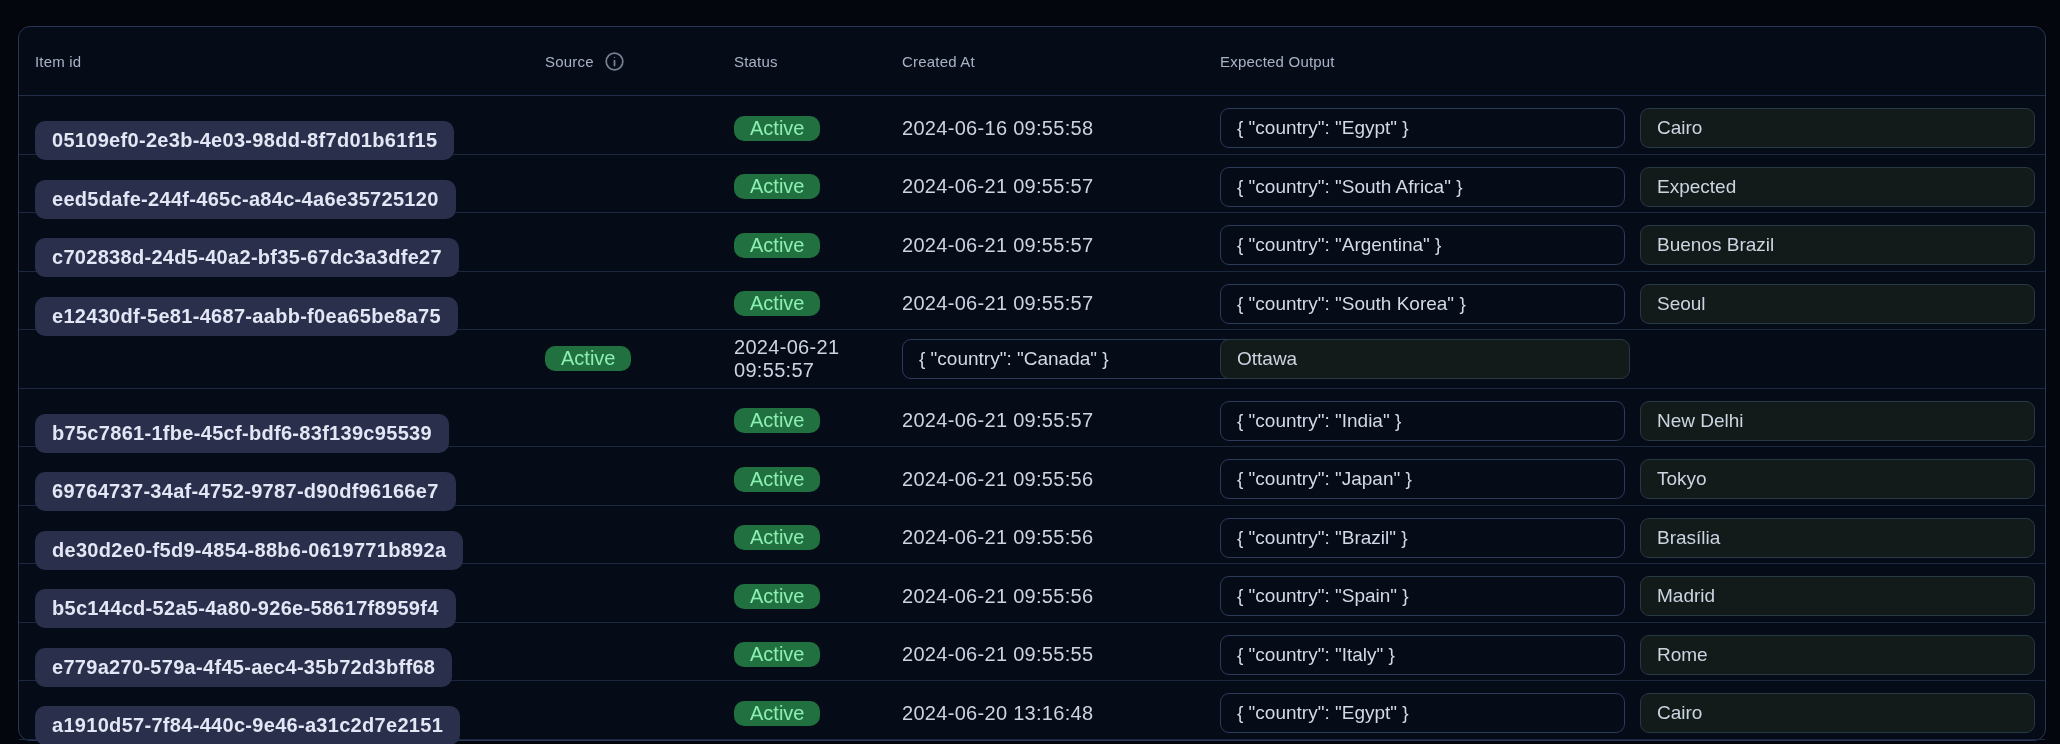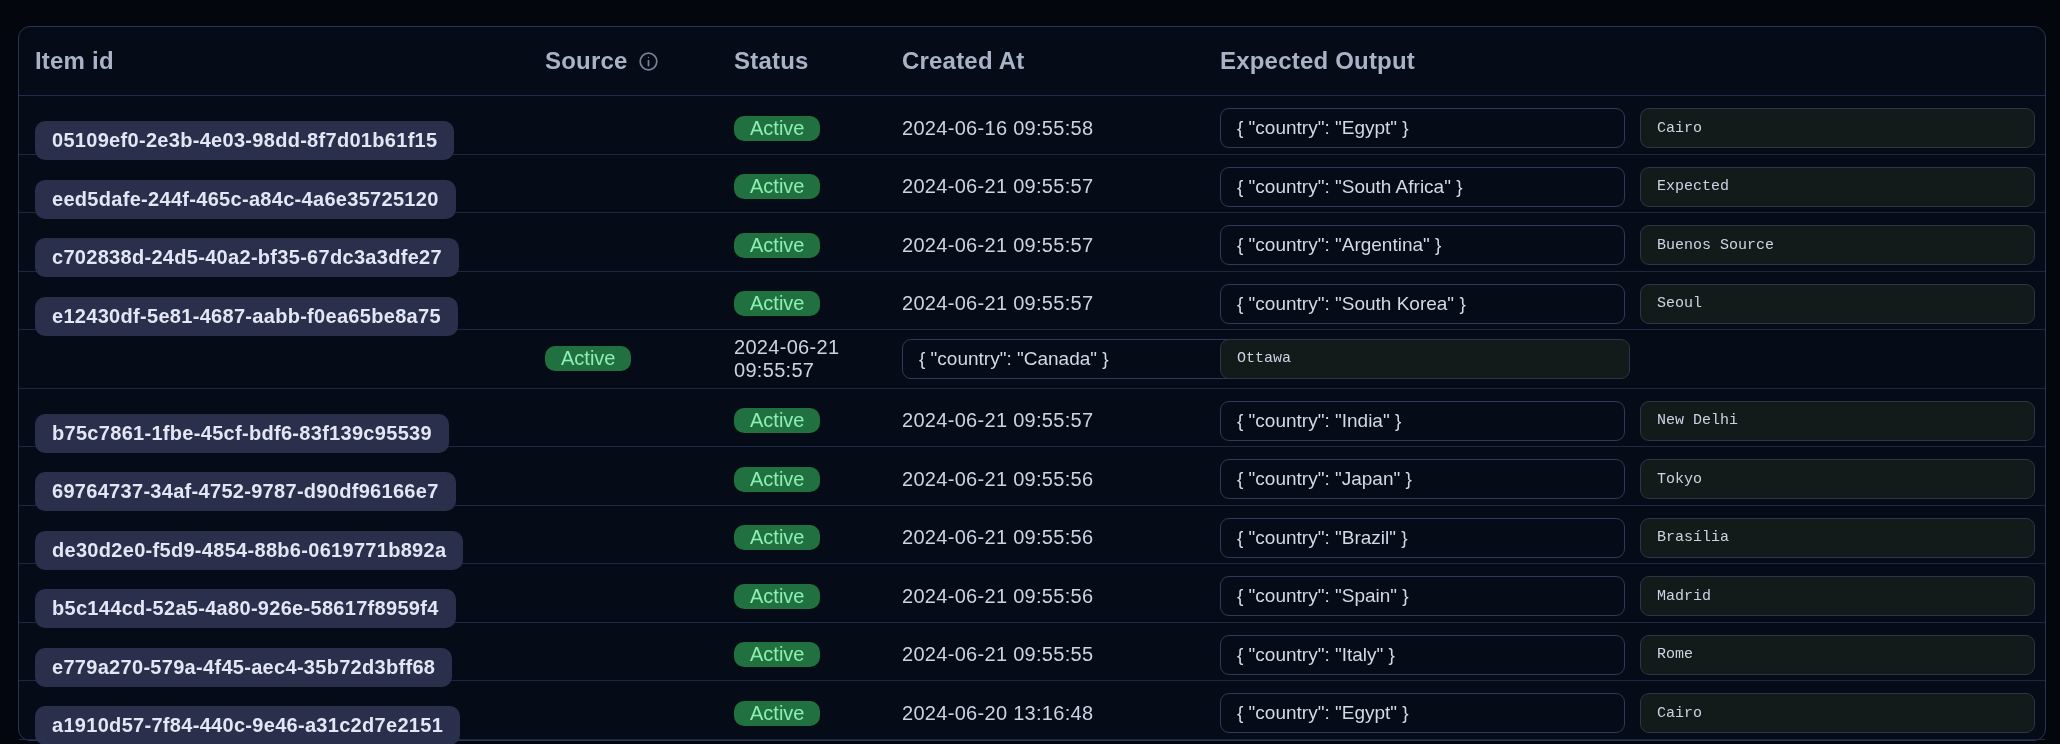--- a/index.html
+++ b/index.html
@@ -19,22 +19,22 @@
   }
   .grid-cols {
     display: grid;
     grid-template-columns: 526px 189px 168px 318px 420px 1fr;
     align-items: center;
   }
   .thead {
     height: 69px;
     border-bottom: 1px solid #212d4b;
     color: #a9b3c6;
-    font-size: 24px;
-    font-weight: 700;
+    font-size: 15px;
+    font-weight: 400;
     letter-spacing: 0.2px;
   }
   .th-itemid, .td-itemid { padding-left: 16px; }
   .th-source { display: flex; align-items: center; gap: 10px; }
   .info-icon { display: inline-flex; align-items: center; opacity: 0.85; cursor: pointer; }
   .tr {
     height: 58.5px;
     border-bottom: 1px solid #1c2740;
   }
   .pill {
@@ -76,22 +76,21 @@
     border: 1px solid #2d3a59;
     background: transparent;
     color: #d2d9e7;
     font-size: 19px;
   }
   .expected-box {
     width: calc(100% - 10px);
     border: 1px solid #293845;
     background: #121b19;
     color: #ccd4e2;
-    font-size: 15px;
-    font-family: Liberation Mono, monospace;
+    font-size: 19px;
   }
 </style>
 </head>
 <body>
 
 <div class="card">
 
   <div class="thead grid-cols">
     <div class="th th-itemid">Item id</div>
     <div class="th th-source">
@@ -150,21 +149,21 @@
     </div>
     <div class="td"></div>
     <div class="td">
       <span class="badge">Active</span>
     </div>
     <div class="td td-created">2024-06-21 09:55:57</div>
     <div class="td">
       <div class="iobox input-box">{ "country": "Argentina" }</div>
     </div>
     <div class="td">
-      <div class="iobox expected-box">Buenos Source</div>
+      <div class="iobox expected-box">Buenos Brazil</div>
     </div>
   </div>
 
   <div class="tr grid-cols">
     <div class="td td-itemid">
       <span class="pill">e12430df-5e81-4687-aabb-f0ea65be8a75</span>
     </div>
     <div class="td"></div>
     <div class="td">
       <span class="badge">Active</span>

